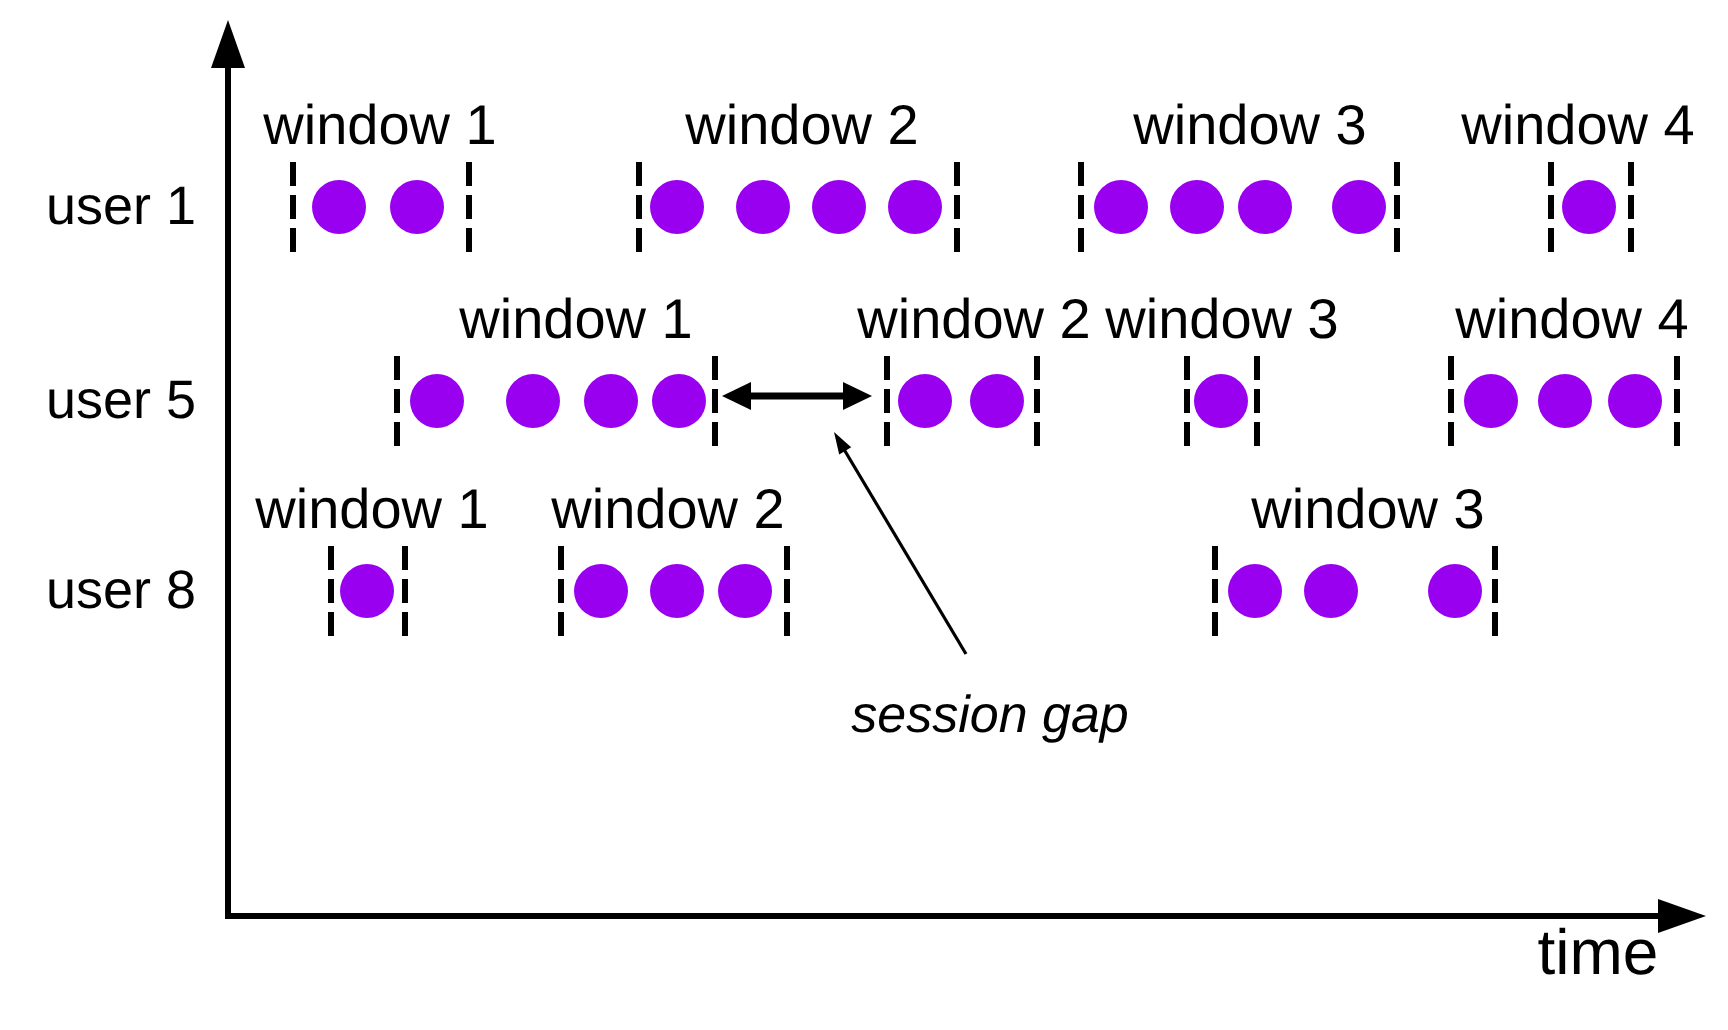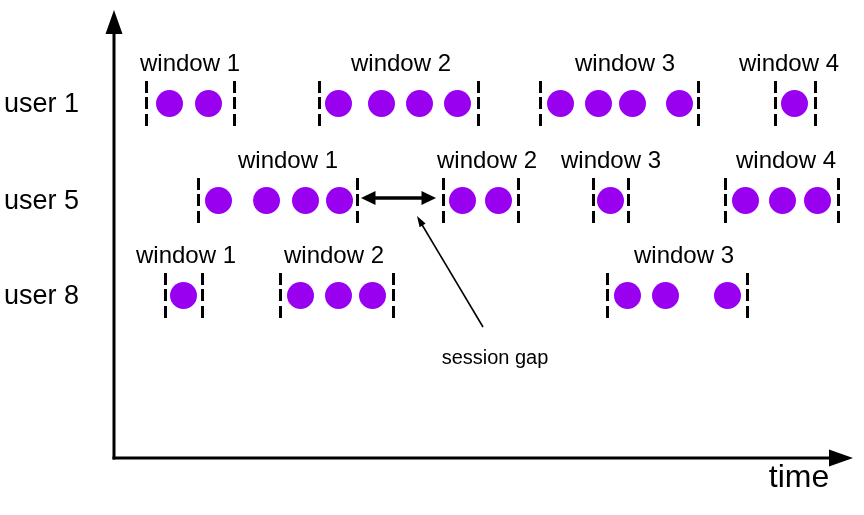--- a/index.html
+++ b/index.html
@@ -9,30 +9,30 @@
     background:#ffffff;
     font-family:"Liberation Sans", sans-serif;
     overflow:hidden;
   }
   #axes-svg{
     position:absolute;left:0;top:0;width:864px;height:515px;
     pointer-events:none;
   }
   .user-label{
     position:absolute;
-    left:4px;
+    left:23px;
     font-size:27px;
     line-height:30px;
     color:#000;
     white-space:nowrap;
   }
   .window-label{
     position:absolute;
     transform:translateX(-50%);
-    font-size:24px;
+    font-size:28px;
     line-height:24px;
     color:#000;
     white-space:nowrap;
   }
   .boundary-dash{
     position:absolute;
     width:3px;height:45px;
     background:repeating-linear-gradient(to bottom,#000 0px,#000 12px,transparent 12px,transparent 16.5px);
   }
   .event-dot{
@@ -40,21 +40,21 @@
     width:27px;height:27px;
     border-radius:50%;
   }
   .floating-label{
     position:absolute;
     transform:translateX(-50%);
     color:#000;
     white-space:nowrap;
   }
   #session-gap-label{
-    font-size:20px;line-height:27px;
+    font-size:26px;line-height:27px;font-style:italic;
   }
   #time-label{
     font-size:32px;line-height:33px;
   }
 </style>
 </head>
 <body>
 
 <div id="stage">
 

